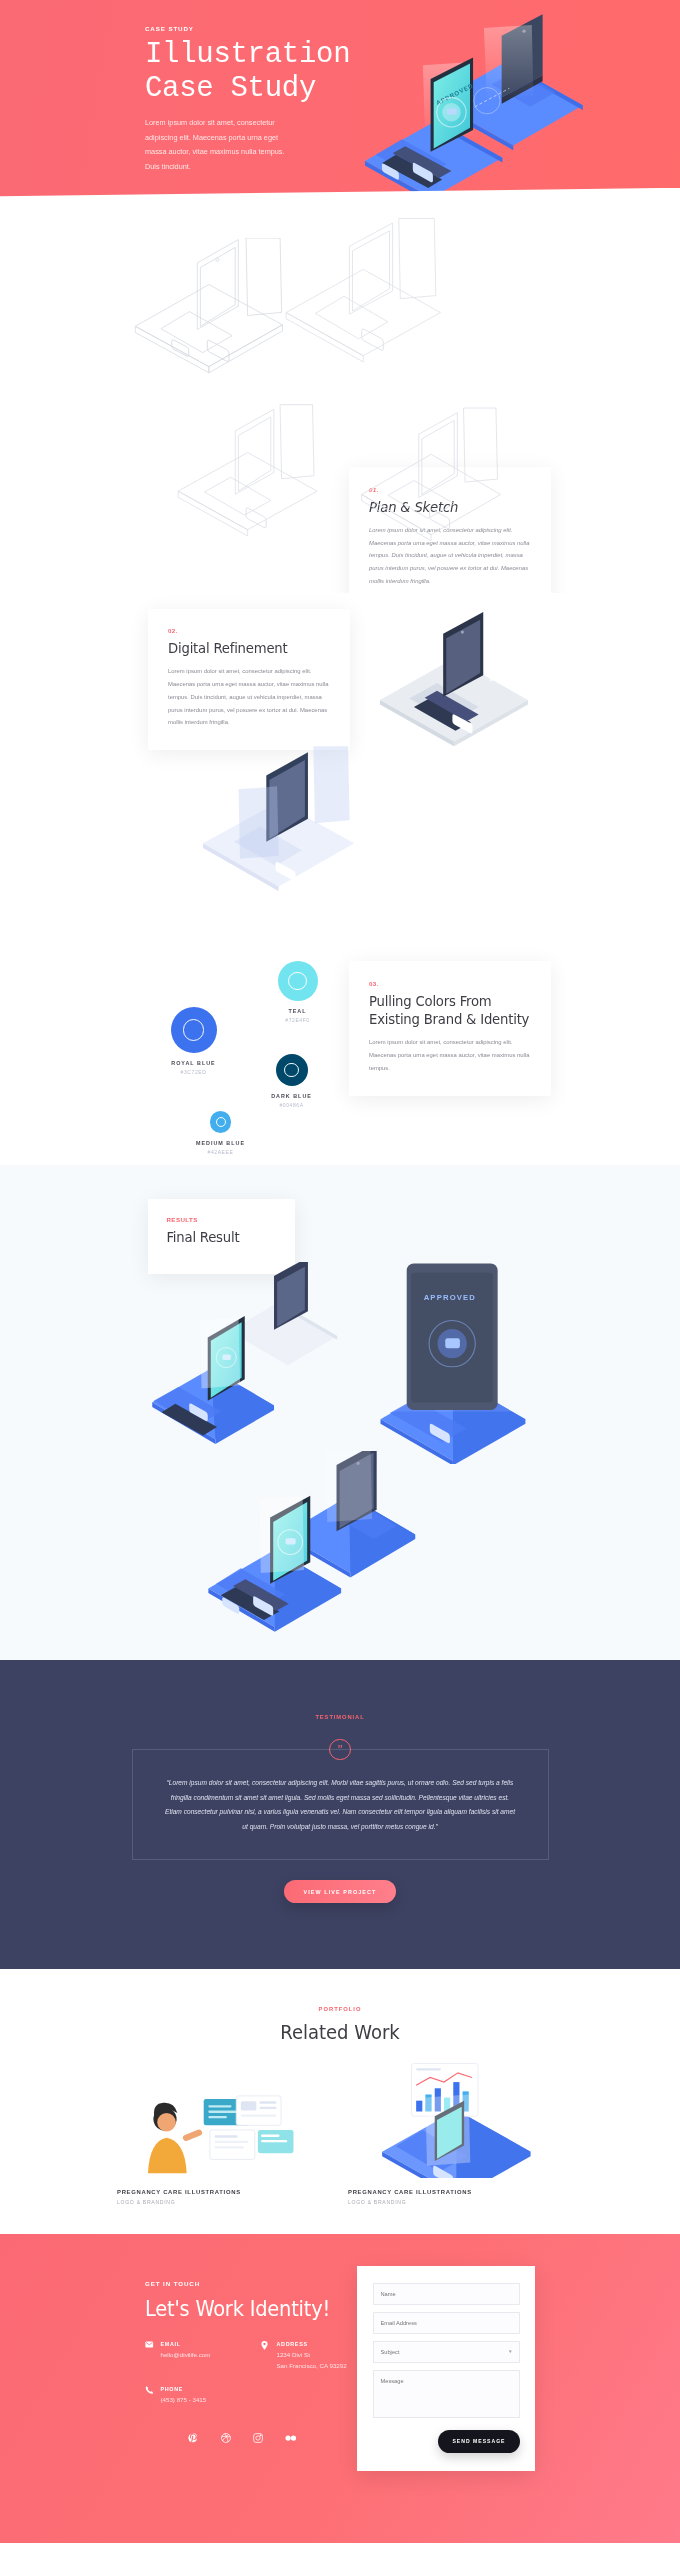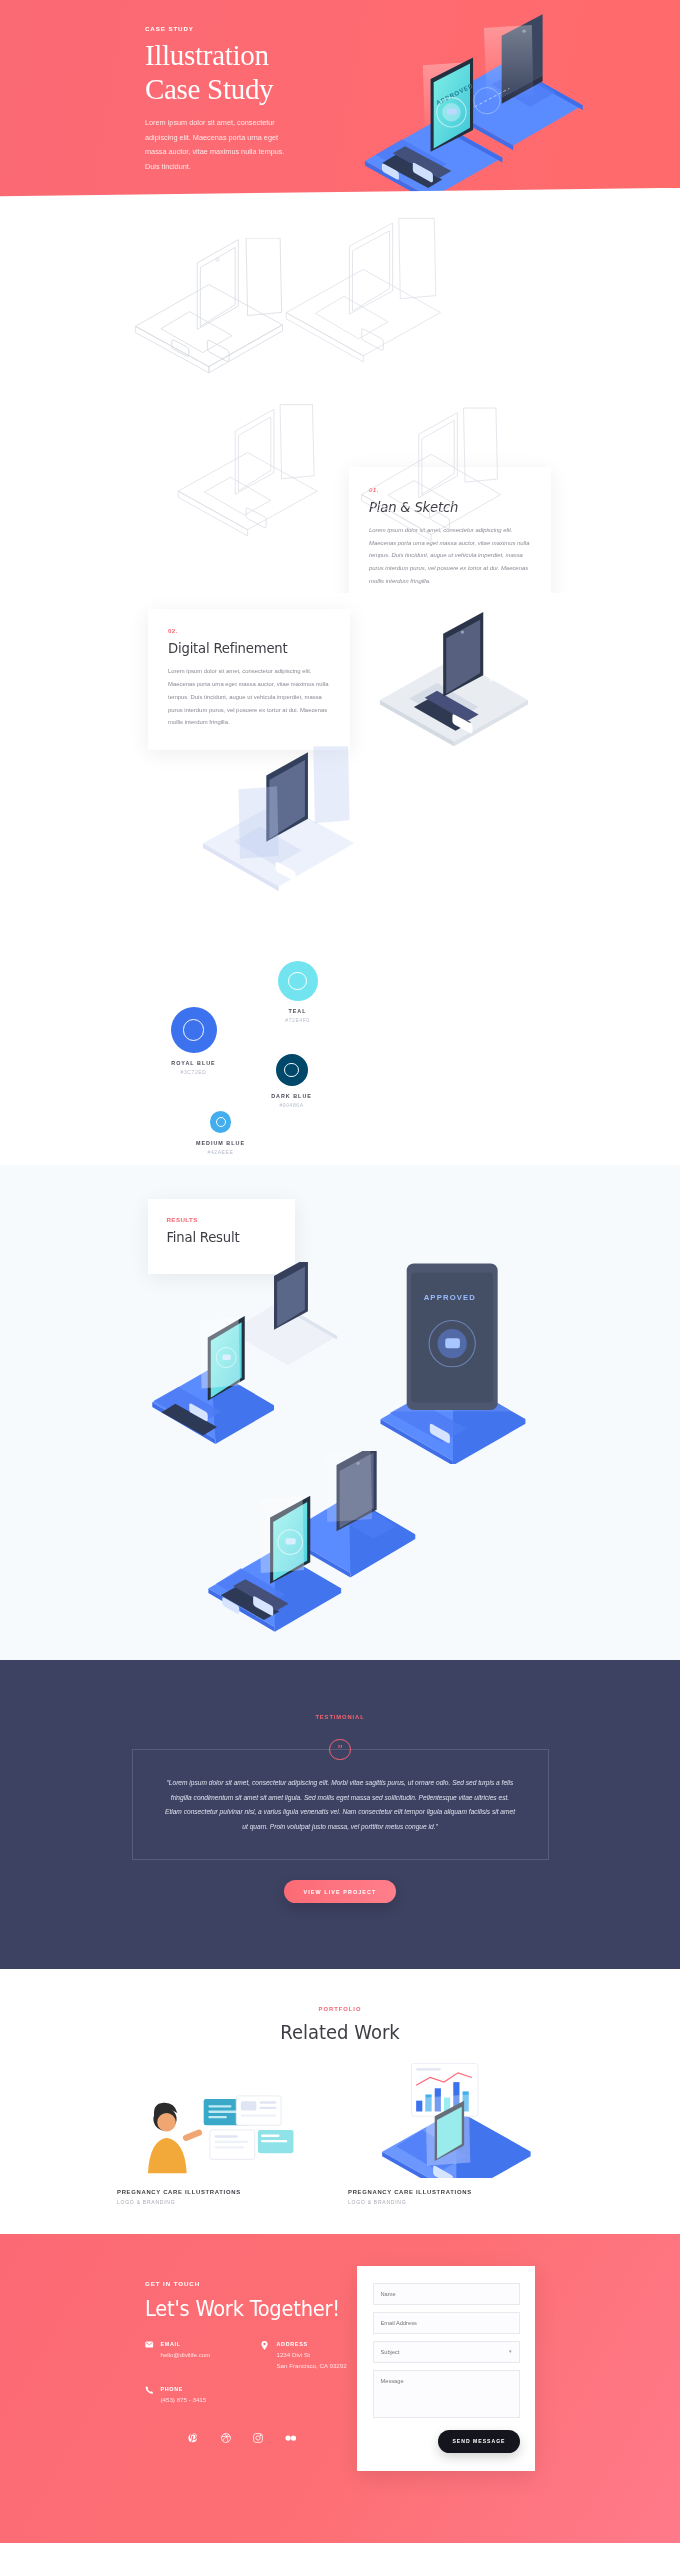--- a/index.html
+++ b/index.html
@@ -20,21 +20,21 @@
     height: 207px;
     overflow: hidden;
   }
   .hero-inner { position: relative; width: 680px; height: 207px; }
   .hero-text { position: absolute; left: 145px; top: 25px; width: 232px; }
   .eyebrow {
     font-size: 6.2px; letter-spacing: 0.9px; font-weight: 700;
     color: #ffffff; text-transform: uppercase; margin-bottom: 6.2px;
   }
   .hero-title {
-    font-family: Liberation Serif, serif;
+    font-family: Liberation Mono, monospace;
     font-size: 29px; line-height: 1.18; font-weight: 400;
     color: #ffffff; letter-spacing: -0.3px; margin-bottom: 9.3px;
   }
   .hero-body {
     font-size: 7.3px; line-height: 2.0; color: #ffe6e6; max-width: 155px;
   }
   .hero-art { position: absolute; right: 74px; top: 14px; width: 255px; height: 178px; }
 
   
   .hero-wedge {
@@ -362,20 +362,25 @@
     </div>
 
     <div class="swatch" style="left:178px; top:178px; width:85px;">
       <div class="disc" style="width:21.6px;height:21.6px;background:#42AEEE;">
         <div class="ring" style="width:10px;height:10px;"></div>
       </div>
       <div class="nm">MEDIUM BLUE</div>
       <div class="hx">#42AEEE</div>
     </div>
 
+    <div class="card" style="left:349px; top:28px; width:202px;">
+      <div class="num">03.</div>
+      <h2>Pulling Colors From Existing Brand &amp; Identity</h2>
+      <p>Lorem ipsum dolor sit amet, consectetur adipiscing elit. Maecenas porta urna eget massa auctor, vitae maximus nulla tempus.</p>
+    </div>
   </section>
 
   <section class="section sec-results">
     <div class="card" style="left:148px; top:34px; width:147px; padding:17px 18.5px 20px;">
       <div class="num">RESULTS</div>
       <h2 style="margin-bottom:7px;">Final Result</h2>
     </div>
 
     <div class="art" style="left:141px; top:97px;">
       <svg width="209" height="185" viewBox="0 0 270 240">
@@ -536,21 +541,21 @@
         <polygon points="100,46 156,42 158,130 102,134" fill="#ffffff" opacity=".30"></polygon>
       </svg>
       <div class="t" style="margin-top:10.8px;">PREGNANCY CARE ILLUSTRATIONS</div>
       <div class="s">LOGO &amp; BRANDING</div>
     </div>
   </section>
 
   <section class="section sec-contact">
     <div class="ct-left">
       <div class="eb">GET IN TOUCH</div>
-      <h2>Let's Work Together!</h2>
+      <h2>Let's Work Identity!</h2>
 
       <div class="ct-grid">
         <div class="ct-cell">
           <div class="ct-ico">
             <svg width="8.5" height="7" viewBox="0 0 11 9">
               <rect x="0.5" y="0.5" width="10" height="8" rx="1" fill="#fff"></rect>
               <path d="M1 1.5 L5.5 5 L10 1.5" fill="none" stroke="#fb6a74" stroke-width="1"></path>
             </svg>
           </div>
           <div>

